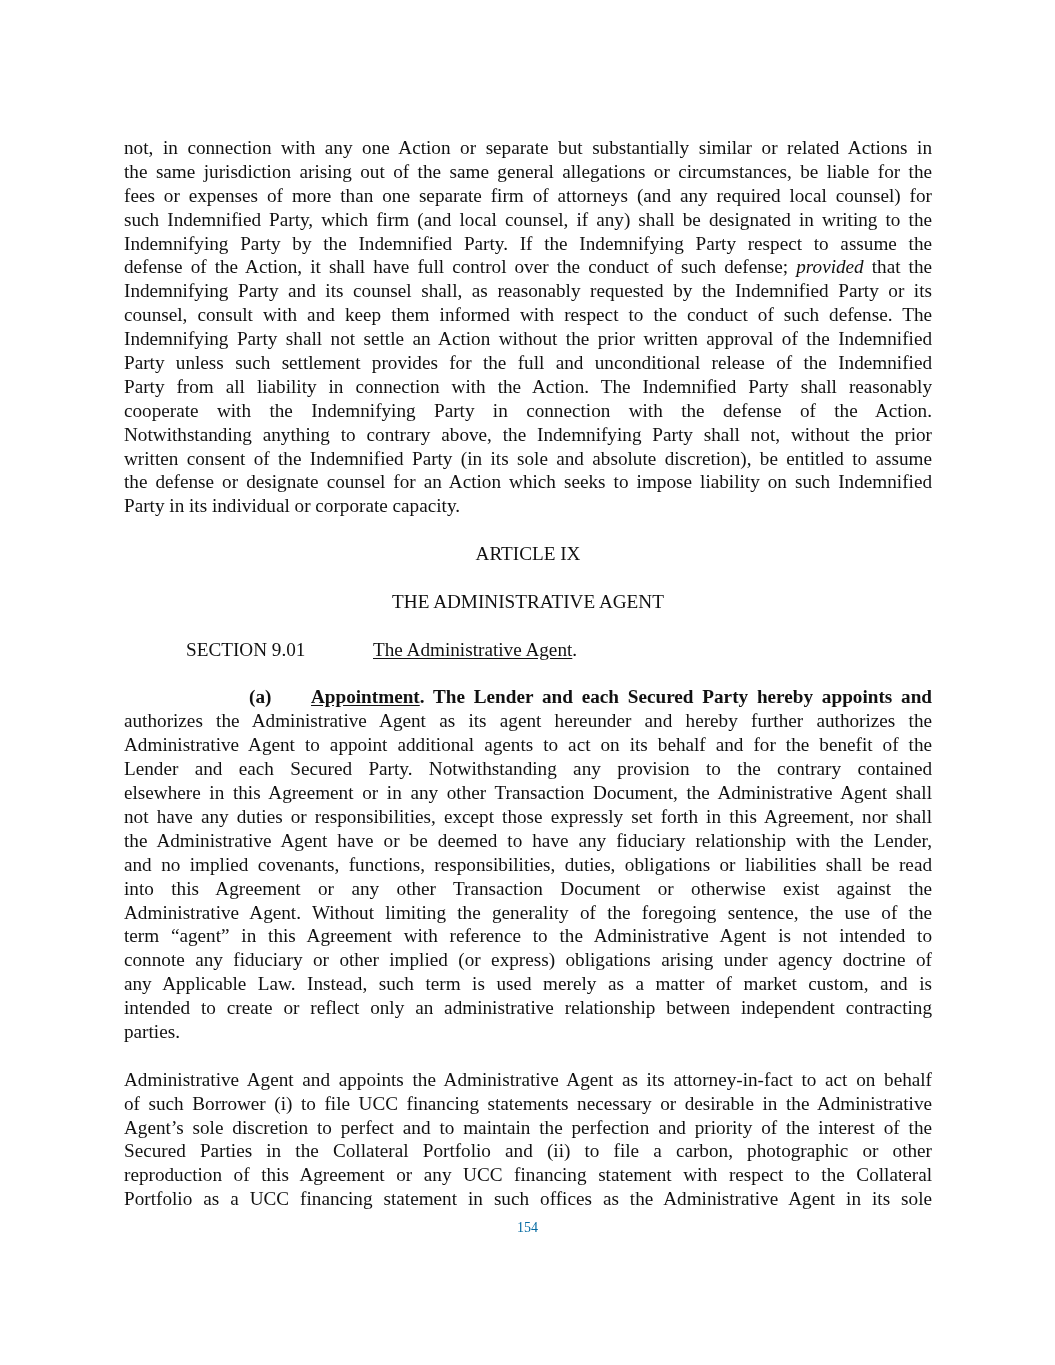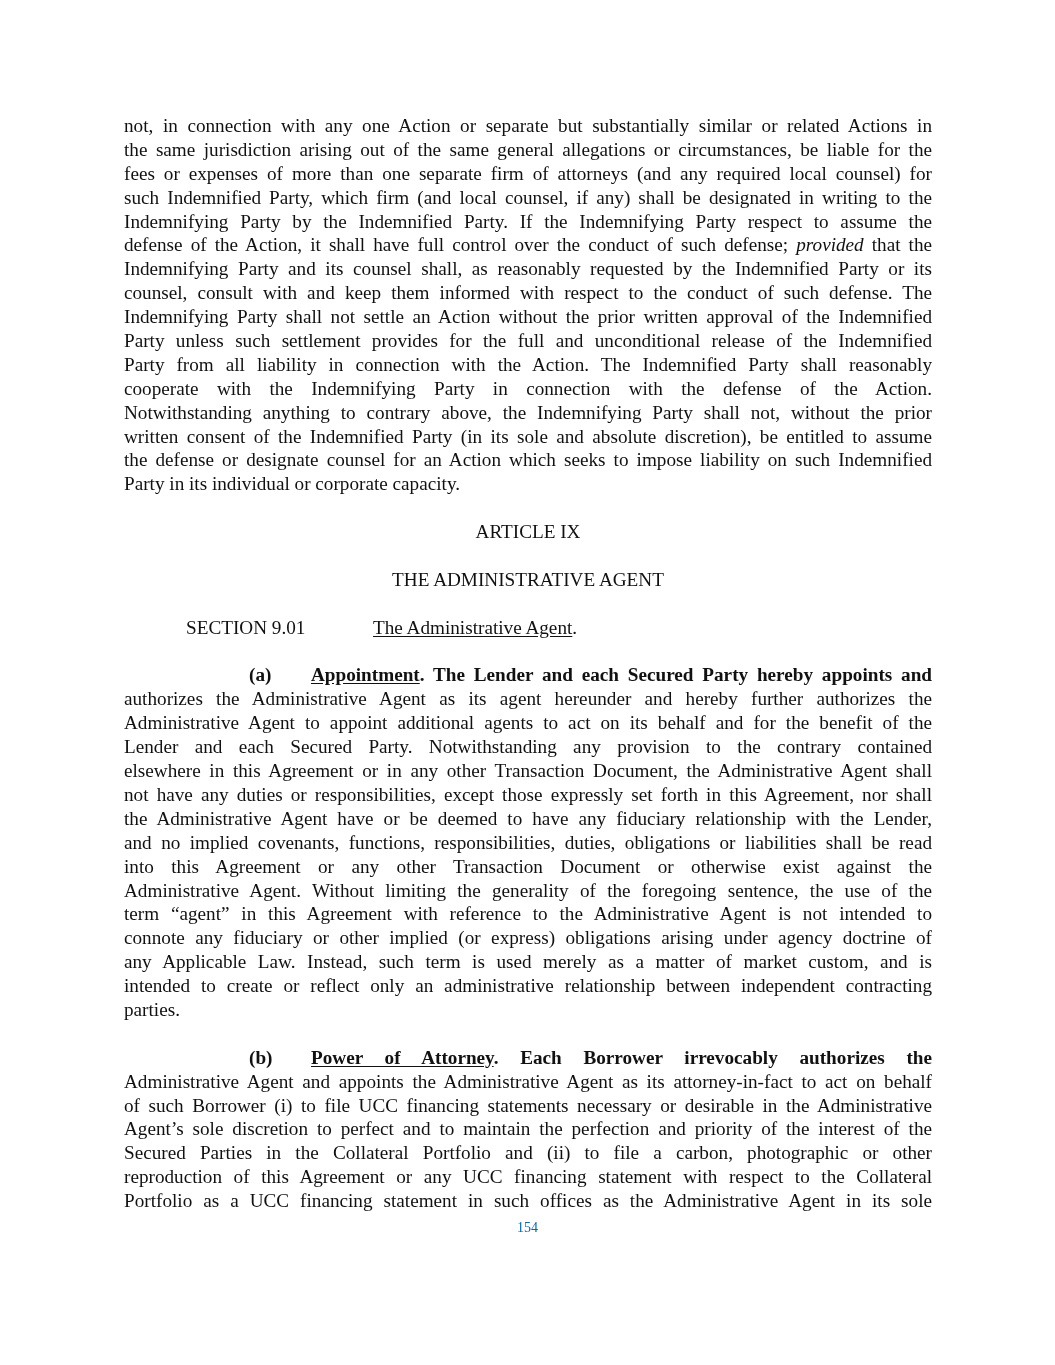--- a/index.html
+++ b/index.html
@@ -1,18 +1,18 @@
 <!DOCTYPE html>
 <html><head>
 <meta charset="utf-8">
 <style>
   html, body { margin: 0; padding: 0; background: #ffffff; }
   body { width: 1055px; height: 1365px; position: relative; overflow: hidden; }
   .page {
-    position: absolute; left: 124px; top: 114px; width: 808px;
+    position: absolute; left: 124px; top: 136px; width: 808px;
     font-family: "Liberation Serif", "DejaVu Serif", serif;
     font-size: 19.2px; line-height: 23.9px; color: #111111;
   }
   .line { display: block; white-space: nowrap; height: 23.9px; text-align-last: justify; text-align: justify; }
   .line.last { text-align-last: left; }
   .center { text-align: center; display: block; height: 23.9px; }
   .u { text-decoration: underline; text-underline-offset: 2px; }
   .i { font-style: italic; }
   .gap { height: 23.9px; }
   .section-line { display: block; height: 23.9px; padding-left: 62px; }
@@ -71,21 +71,20 @@
     <span class="line">Administrative Agent.  Without limiting the generality of the foregoing sentence, the use of the</span>
     <span class="line">term “agent” in this Agreement with reference to the Administrative Agent is not intended to</span>
     <span class="line">connote any fiduciary or other implied (or express) obligations arising under agency doctrine of</span>
     <span class="line">any Applicable Law.  Instead, such term is used merely as a matter of market custom, and is</span>
     <span class="line">intended to create or reflect only an administrative relationship between independent contracting</span>
     <span class="line last">parties.</span>
   </div>
   <div class="gap"></div>
 
   <div>
-    <span class="sub-line"><span class="sub-label">(b)</span><span class="u">Power of Attorney</span><span>.   Each Borrower irrevocably authorizes the</span></span>
     <span class="line">Administrative Agent and appoints the Administrative Agent as its attorney-in-fact to act on behalf</span>
     <span class="line">of such Borrower (i) to file UCC financing statements necessary or desirable in the Administrative</span>
     <span class="line">Agent’s sole discretion to perfect and to maintain the perfection and priority of the interest of the</span>
     <span class="line">Secured Parties in the Collateral Portfolio and (ii) to file a carbon, photographic or other</span>
     <span class="line">reproduction of this Agreement or any UCC financing statement with respect to the Collateral</span>
     <span class="line">Portfolio as a UCC financing statement in such offices as the Administrative Agent in its sole</span>
   </div>
 </div>
 
 <div class="pagenum">154</div>

